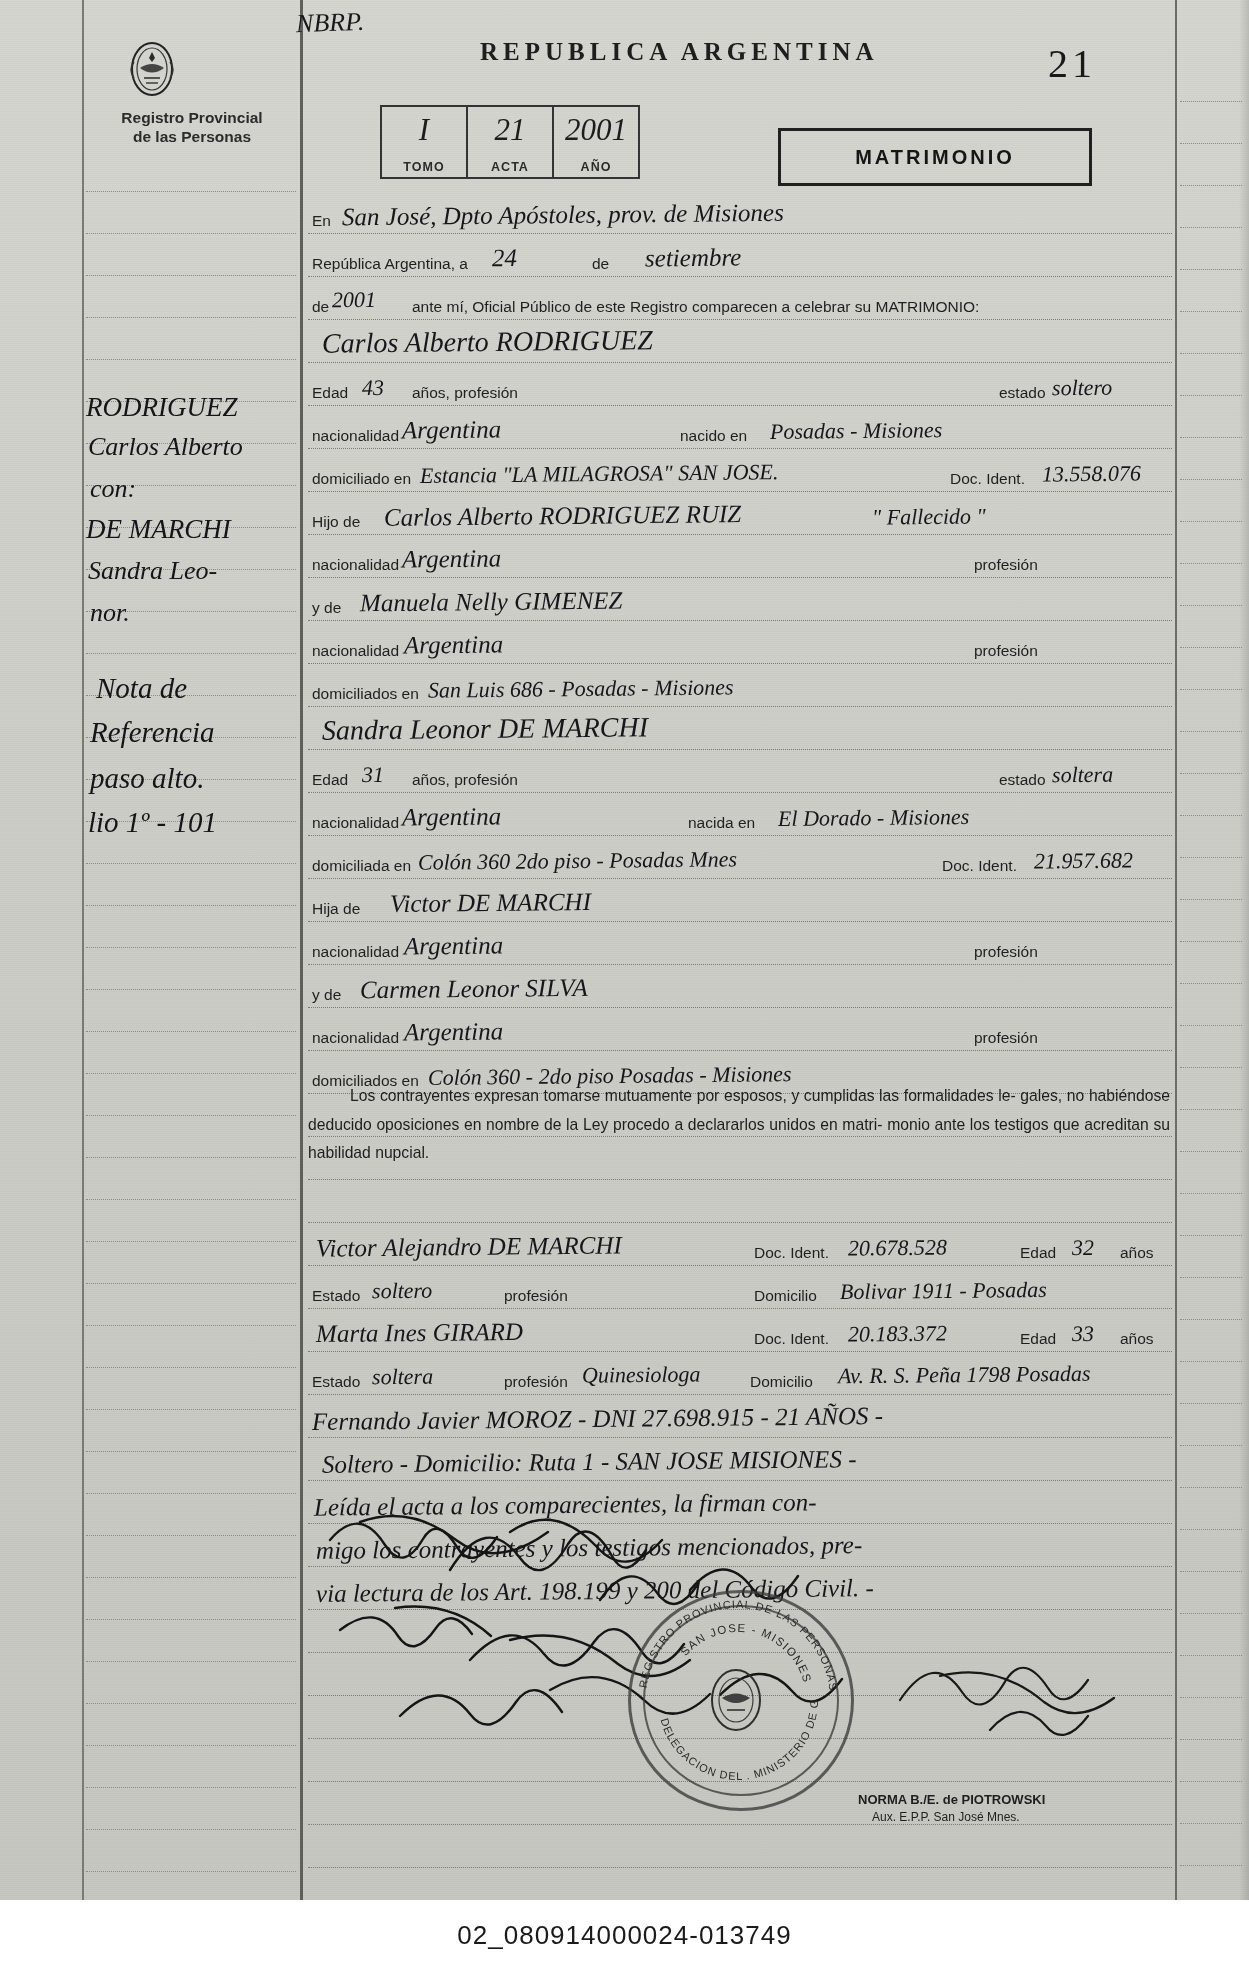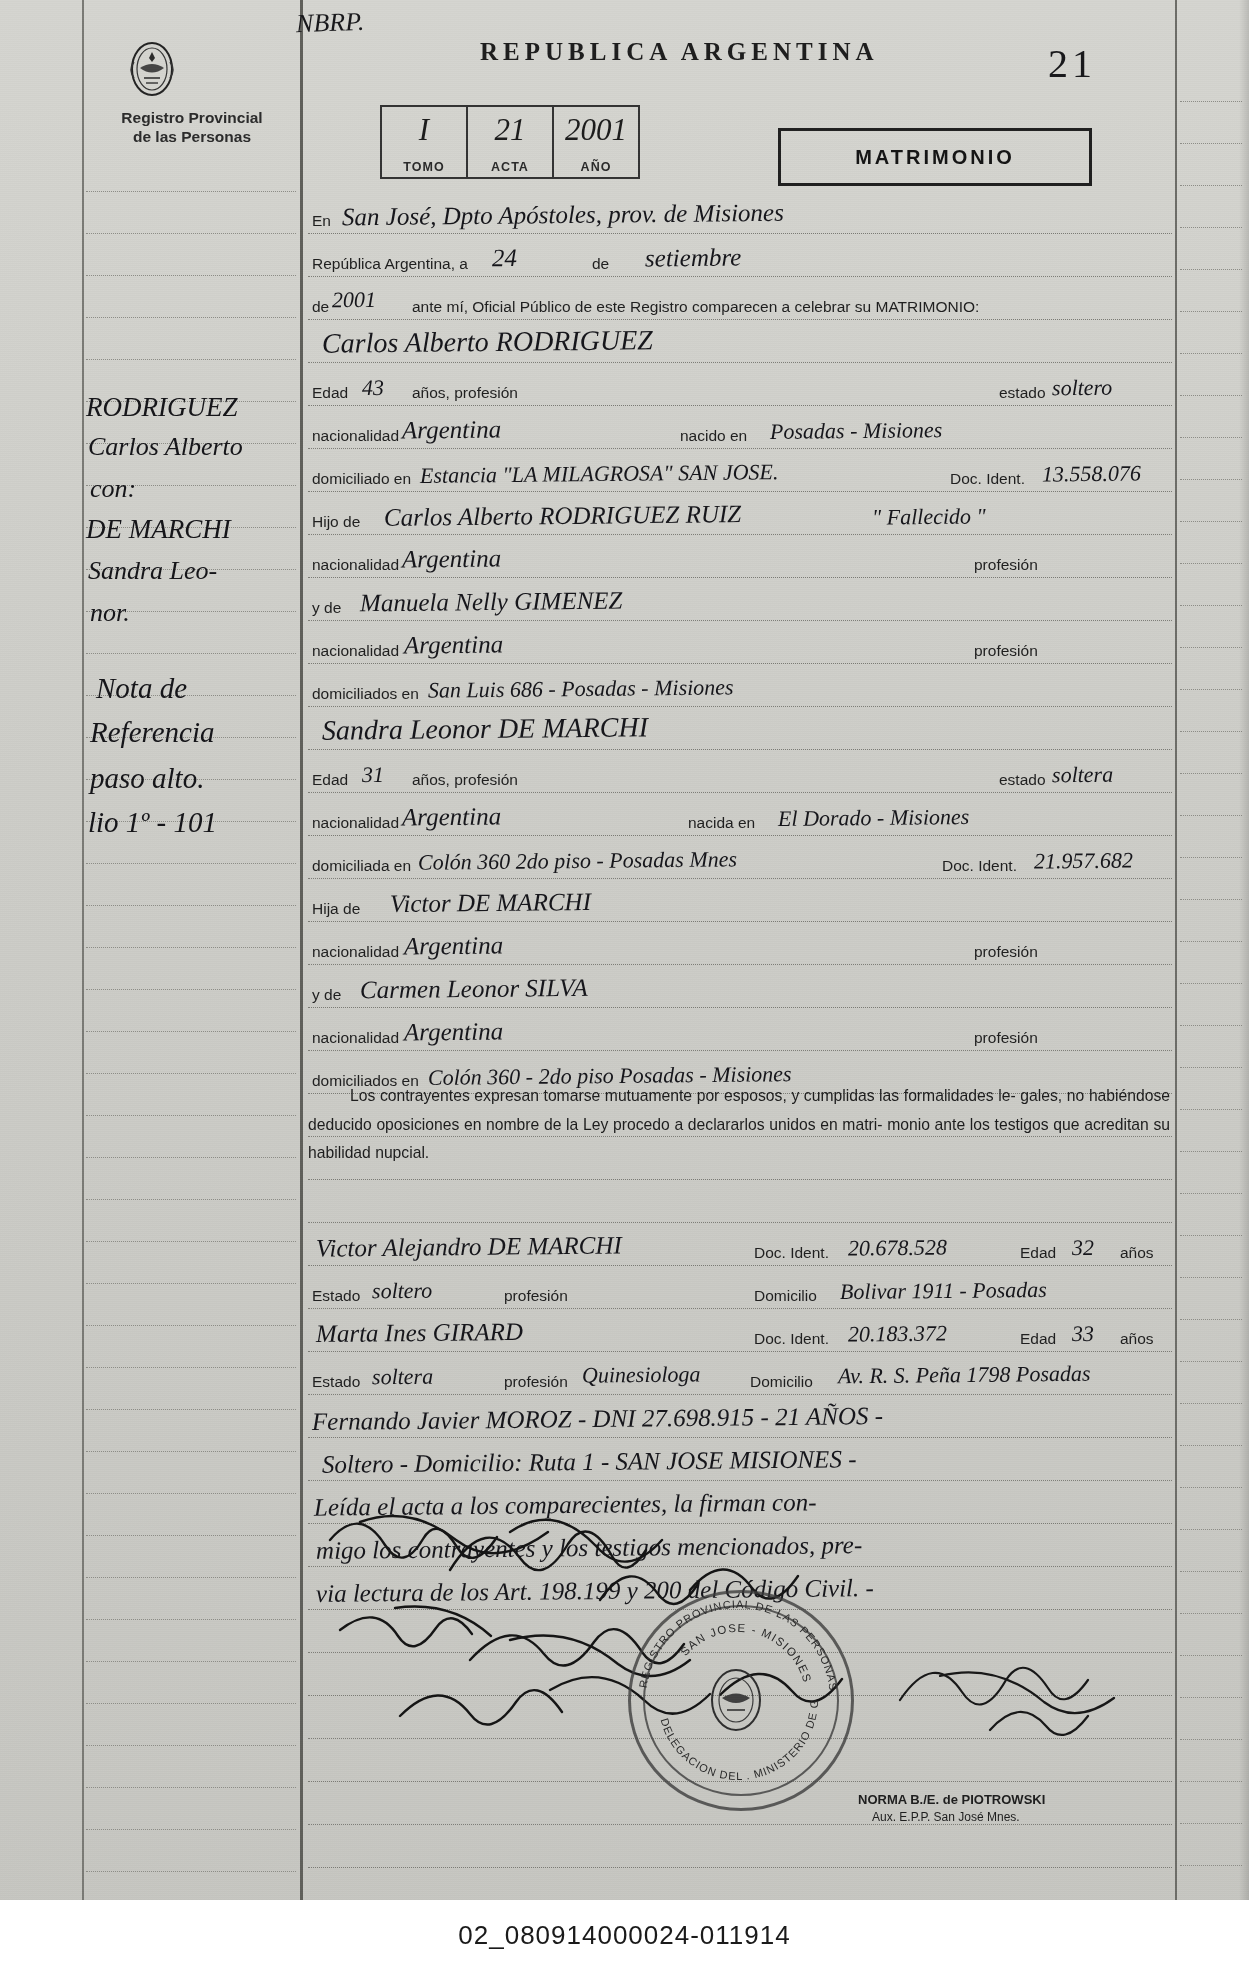--- a/index.html
+++ b/index.html
@@ -636,15 +636,15 @@
 
     <div class="seal-line" style="left:858px;top:1792px;">NORMA B./E. de PIOTROWSKI</div>
     <div class="seal-line" style="left:872px;top:1810px;font-weight:normal;font-size:12px;">Aux. E.P.P. San José Mnes.</div>
 
   </div>
 
   <div class="scan-noise"></div>
   <div class="tearmark"></div>
 
   <div class="filename-bar">
-    <span>02_080914000024-011914</span>
+    <span>02_080914000024-013749</span>
   </div>
 </div>
 
 </body></html>

